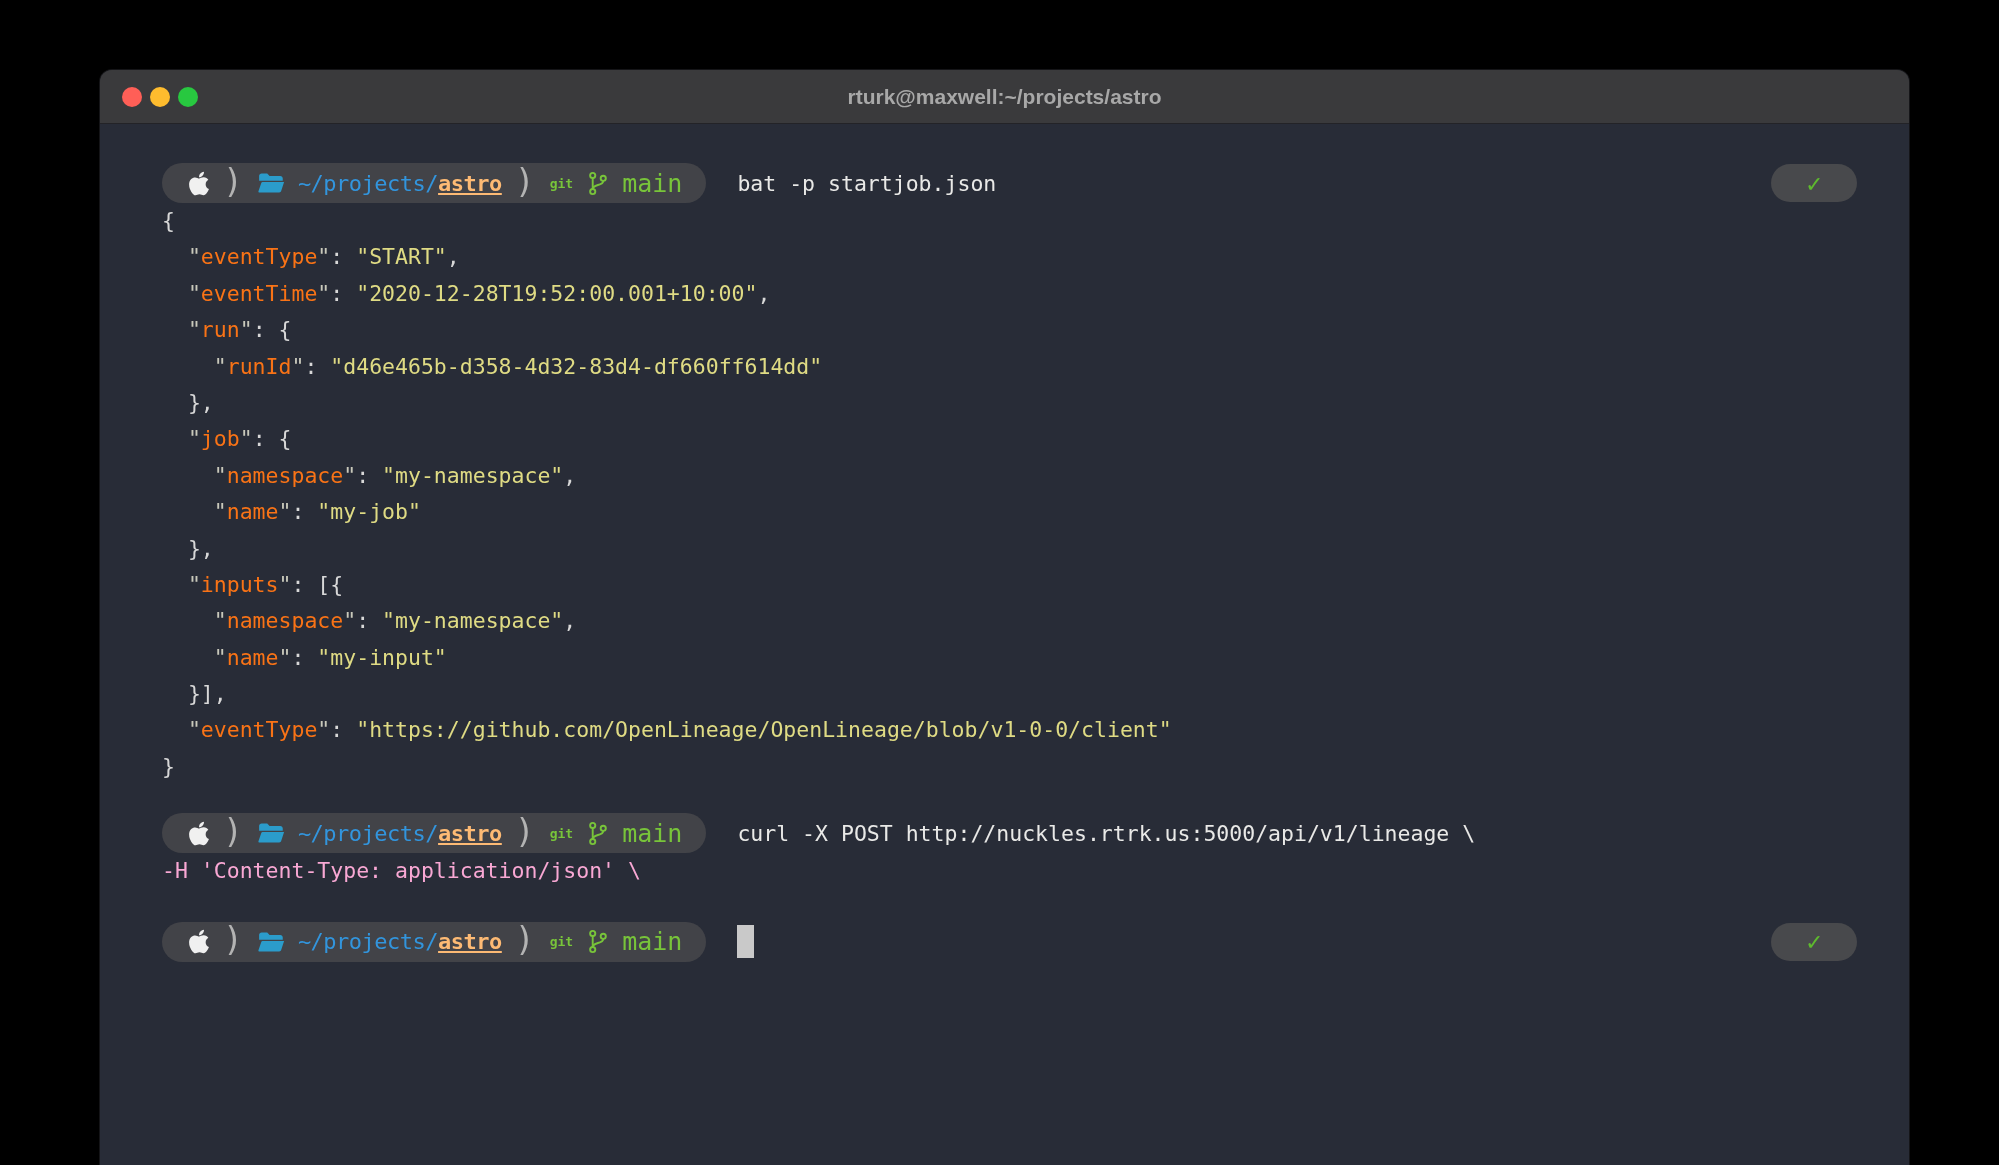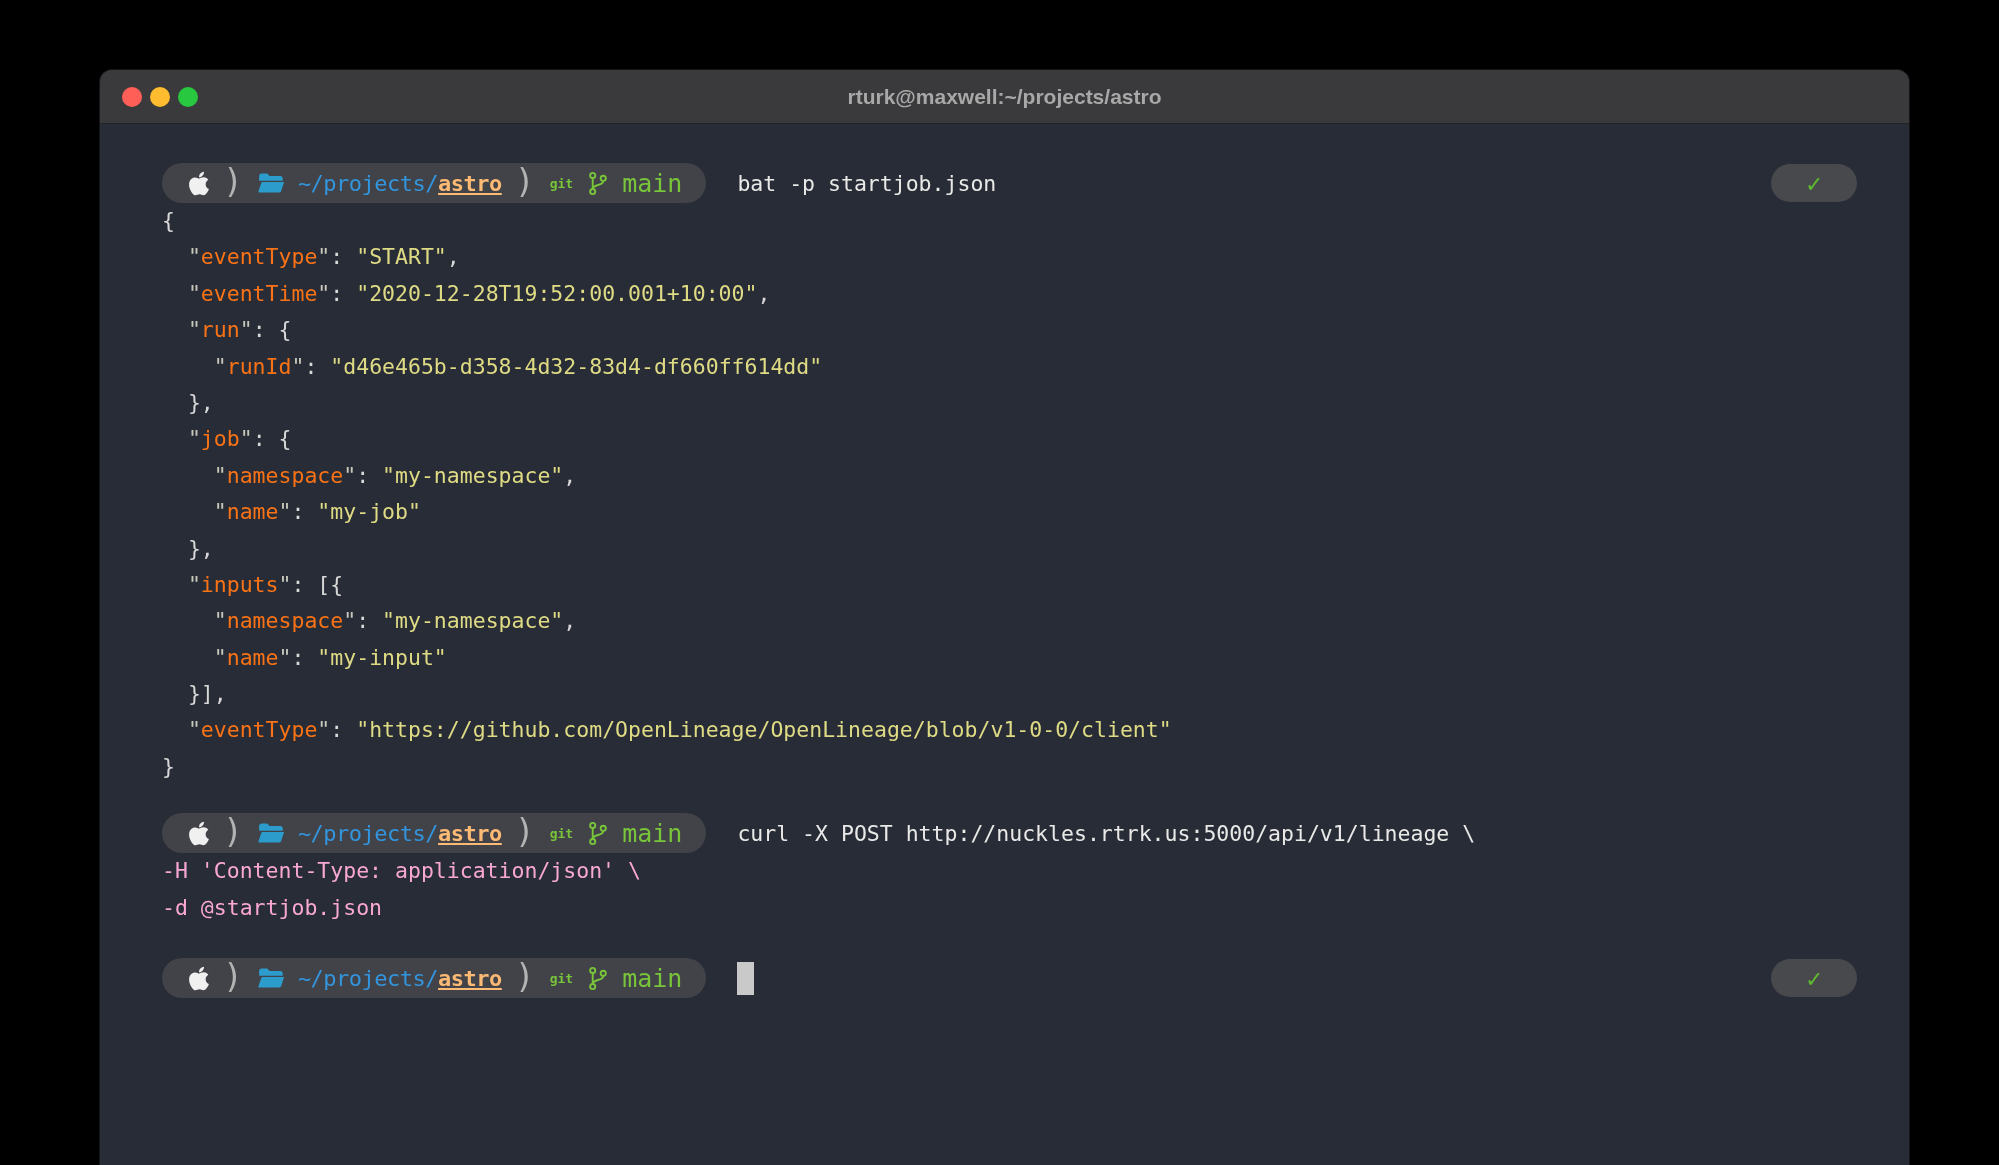--- a/index.html
+++ b/index.html
@@ -123,21 +123,20 @@
               <circle cx="18" cy="7.6" r="2.7"></circle>
               <circle cx="7" cy="21.4" r="2.7"></circle>
               <path d="M7 7.3v11.4"></path>
               <path d="M18 10.3c0 5.2-11 3.4-11 8.4"></path>
             </svg>
           <span class="branchname">main</span>
         </span>
         <span class="cmd">curl -X POST http://nuckles.rtrk.us:5000/api/v1/lineage \</span>
       </div>
       <div class="tline contline">-H 'Content-Type: application/json' \</div>
-      <div class="tline contline">-d @startjob.json</div>
 
       <div class="gap2"></div>
 
       <div class="prompt-row">
         <span class="pill">
           <svg class="apple" viewBox="0 0 384 512">
               <path fill="#f0f0f0" d="M318.7 268.7c-.2-36.7 16.4-64.4 50-84.8-18.8-26.9-47.2-41.7-84.7-44.6-35.5-2.8-74.3 20.7-88.5 20.7-15 0-49.4-19.7-76.4-19.7C63.3 140.3 4 184.8 4 273.5q0 39.3 14.4 81.2c12.8 36.7 59 126.7 107.2 125.2 25.2-.6 43-17.9 75.8-17.9 31.8 0 48.3 17.9 76.4 17.9 48.6-.7 90.4-82.5 102.6-119.3-65.2-30.7-61.7-90-61.7-91.9zm-56.6-164.2c27.3-32.4 24.8-61.9 24-72.5-24.1 1.4-52 16.4-67.9 34.9-17.5 19.8-27.8 44.3-25.6 71.9 26.1 2 49.9-11.4 69.5-34.3z"></path>
             </svg>
           <span class="sep">)</span>
           <svg class="folder" viewBox="0 0 24 19">

